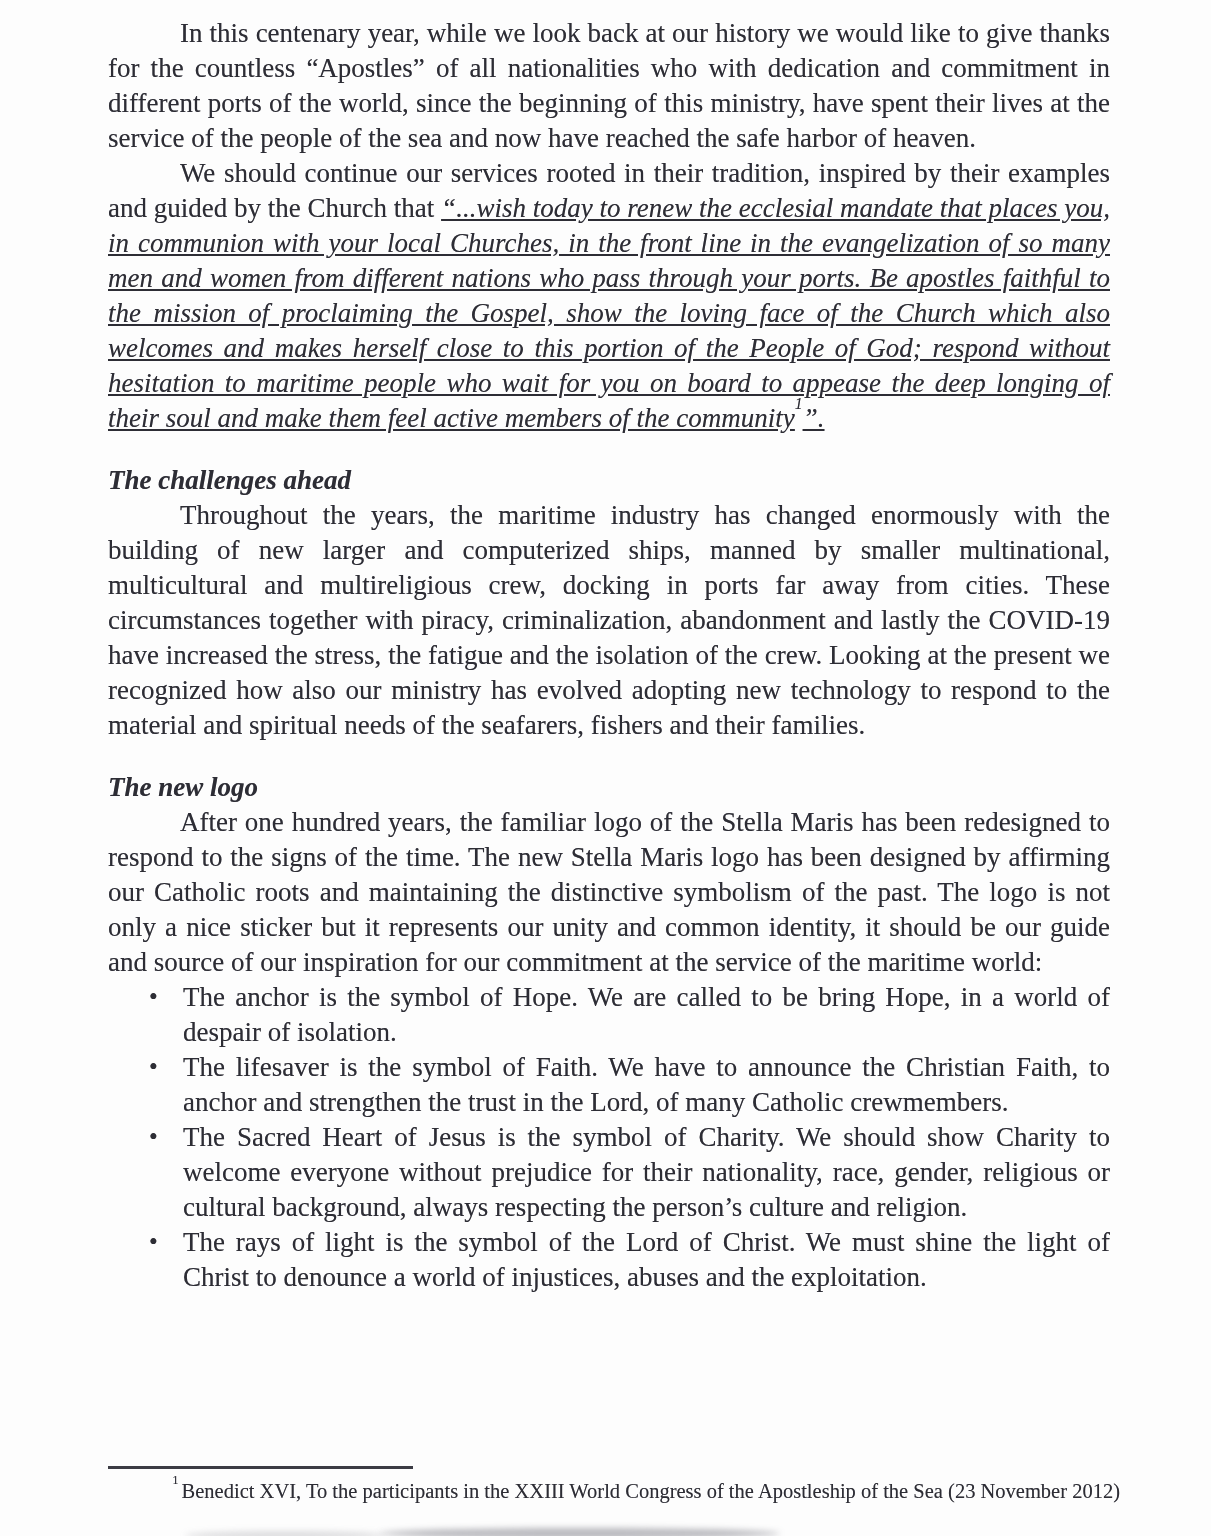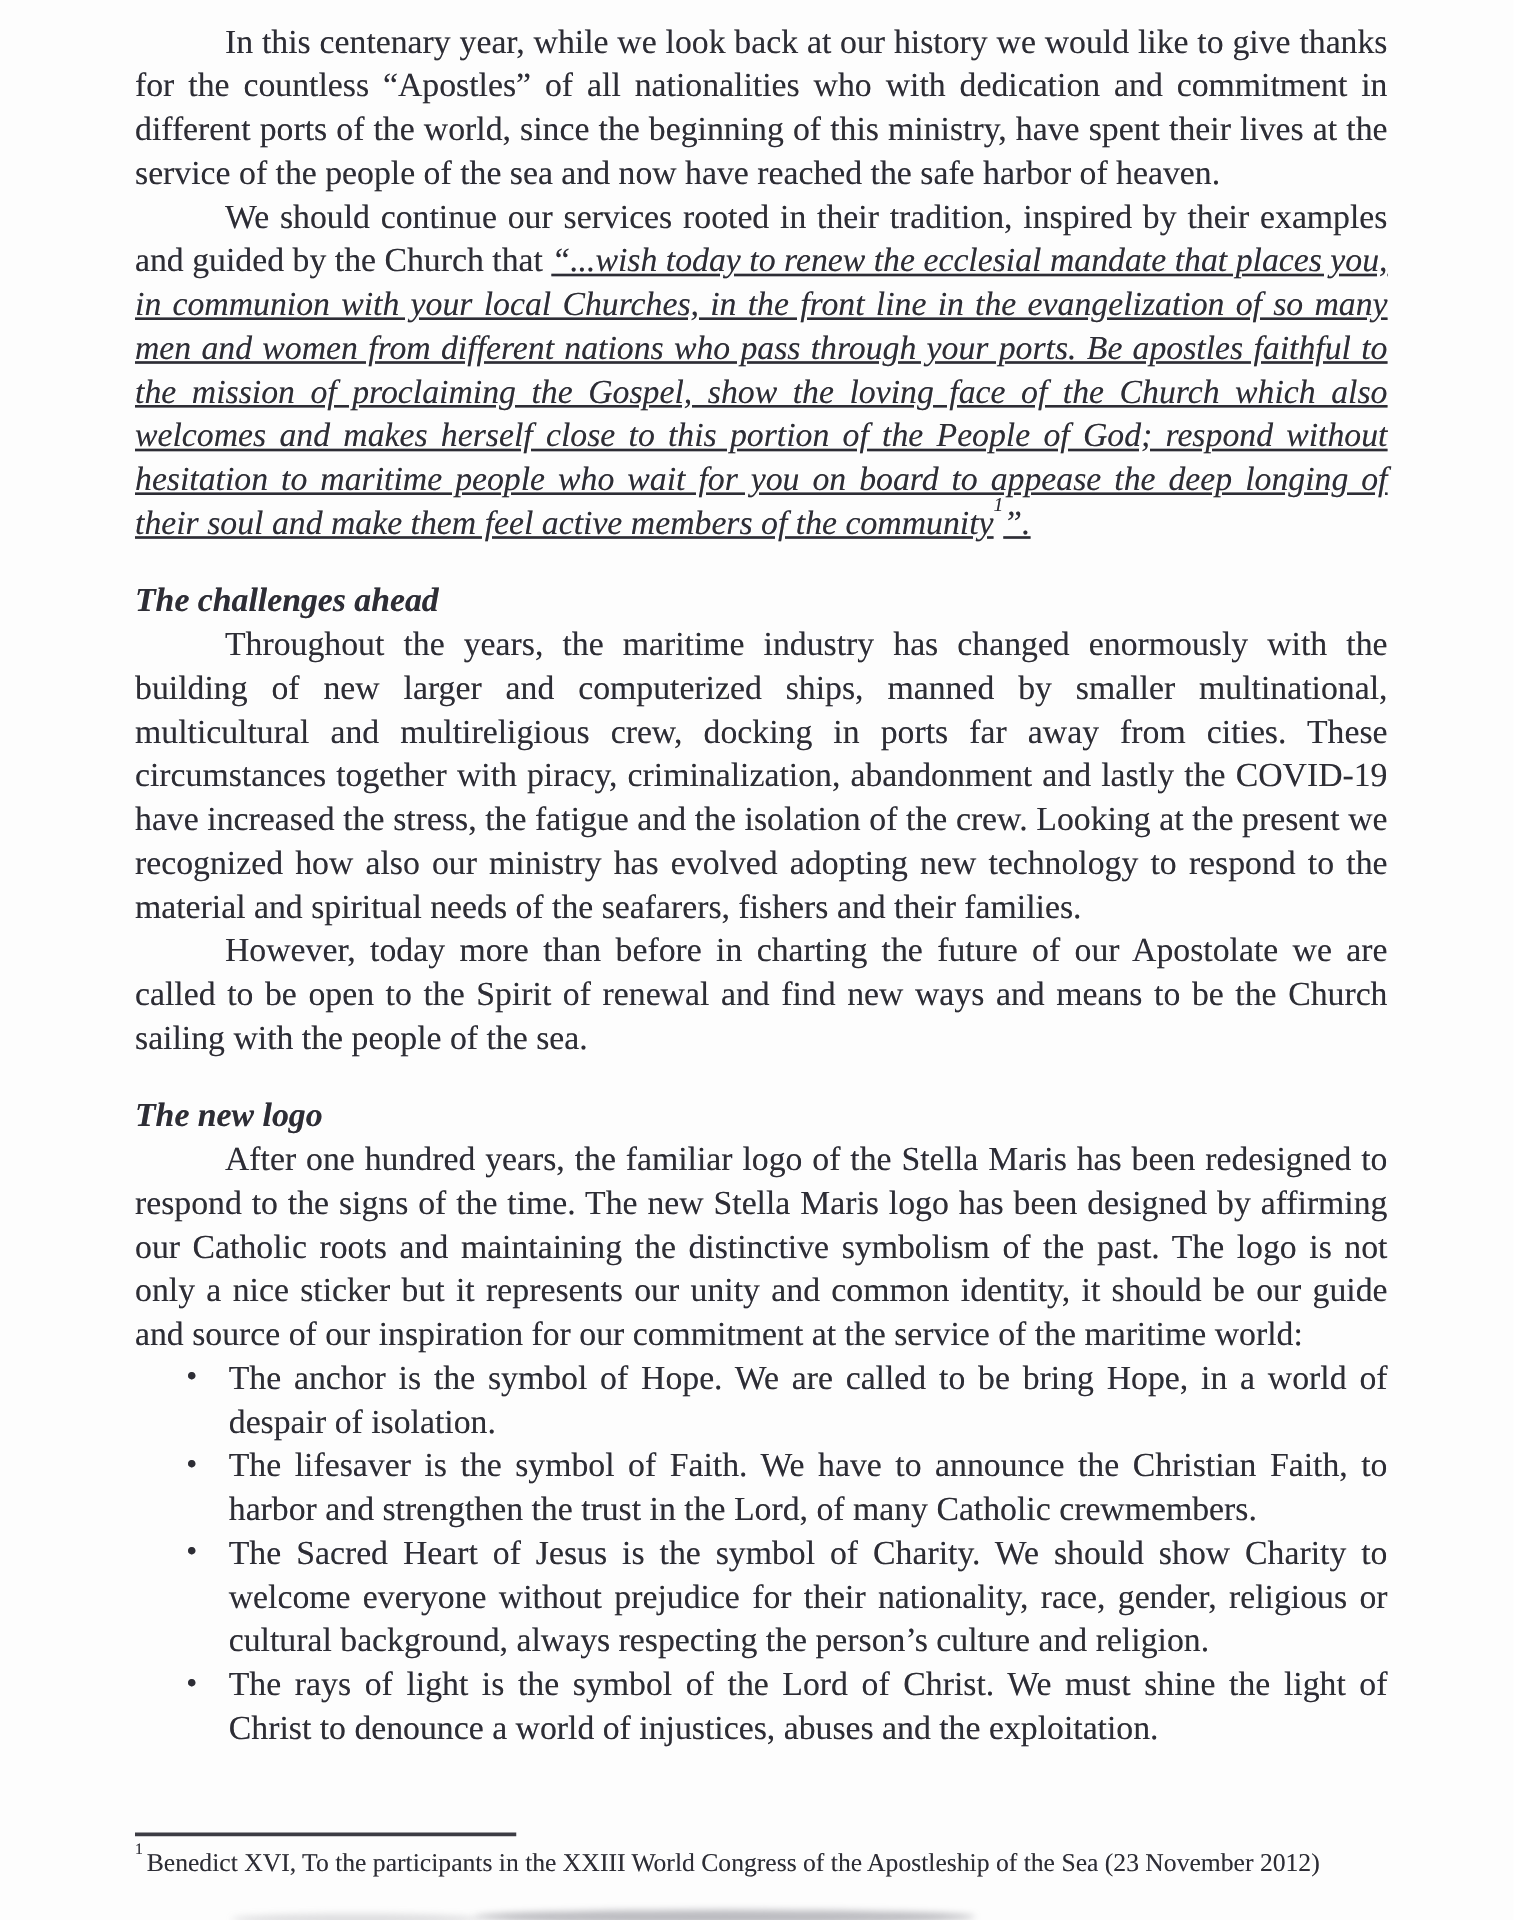--- a/index.html
+++ b/index.html
@@ -58,20 +58,21 @@
     position: absolute;
     left: -34px;
     top: -1px;
     font-size: 25px;
   }
   .footnote-block {
     position: absolute;
     left: 108px;
     right: 91px;
     top: 1466px;
+    text-align: right;
   }
   .footnote-rule {
     width: 305px;
     height: 3px;
     background: #3c3c44;
     margin: 0 0 9px 0;
   }
   .footnote-text {
     font-size: 20.5px;
     line-height: 26px;
@@ -111,34 +112,33 @@
 <div class="page">
 
   <p class="body indent">In this centenary year, while we look back at our history we would like to give thanks for the countless “Apostles” of all nationalities who with dedication and commitment in different ports of the world, since the beginning of this ministry, have spent their lives at the service of the people of the sea and now have reached the safe harbor of heaven.</p>
 
   <p class="body indent"><span>We should continue our services rooted in their tradition, inspired by their examples and guided by the Church that </span><span class="quote-italic">“...wish today to renew the ecclesial mandate that places you, in communion with your local Churches, in the front line in the evangelization of so many men and women from different nations who pass through your ports. Be apostles faithful to the mission of proclaiming the Gospel, show the loving face of the Church which also welcomes and makes herself close to this portion of the People of God; respond without hesitation to maritime people who wait for you on board to appease the deep longing of their soul and make them feel active members of the community</span><sup class="fn-ref">1</sup><span class="quote-italic">”.</span></p>
 
   <h2 class="section-heading">The challenges ahead</h2>
 
   <p class="body indent">Throughout the years, the maritime industry has changed enormously with the building of new larger and computerized ships, manned by smaller multinational, multicultural and multireligious crew, docking in ports far away from cities. These circumstances together with piracy, criminalization, abandonment and lastly the COVID-19 have increased the stress, the fatigue and the isolation of the crew. Looking at the present we recognized how also our ministry has evolved adopting new technology to respond to the material and spiritual needs of the seafarers, fishers and their families.</p>
 
-  <p class="body indent">However, today more than before in charting the future of our Apostolate we are called to be open to the Spirit of renewal and find new ways and means to be the Church sailing with the people of the sea.</p>
 
   <h2 class="section-heading">The new logo</h2>
 
   <p class="body indent">After one hundred years, the familiar logo of the Stella Maris has been redesigned to respond to the signs of the time. The new Stella Maris logo has been designed by affirming our Catholic roots and maintaining the distinctive symbolism of the past. The logo is not only a nice sticker but it represents our unity and common identity, it should be our guide and source of our inspiration for our commitment at the service of the maritime world:</p>
 
   <ul class="symbol-list">
     <li>
       <span class="bullet-dot">•</span>
       <span>The anchor is the symbol of Hope. We are called to be bring Hope, in a world of despair of isolation.</span>
     </li>
     <li>
       <span class="bullet-dot">•</span>
-      <span>The lifesaver is the symbol of Faith. We have to announce the Christian Faith, to harbor and strengthen the trust in the Lord, of many Catholic crewmembers.</span>
+      <span>The lifesaver is the symbol of Faith. We have to announce the Christian Faith, to anchor and strengthen the trust in the Lord, of many Catholic crewmembers.</span>
     </li>
     <li>
       <span class="bullet-dot">•</span>
       <span>The Sacred Heart of Jesus is the symbol of Charity. We should show Charity to welcome everyone without prejudice for their nationality, race, gender, religious or cultural background, always respecting the person’s culture and religion.</span>
     </li>
     <li>
       <span class="bullet-dot">•</span>
       <span>The rays of light is the symbol of the Lord of Christ. We must shine the light of Christ to denounce a world of injustices, abuses and the exploitation.</span>
     </li>
   </ul>

